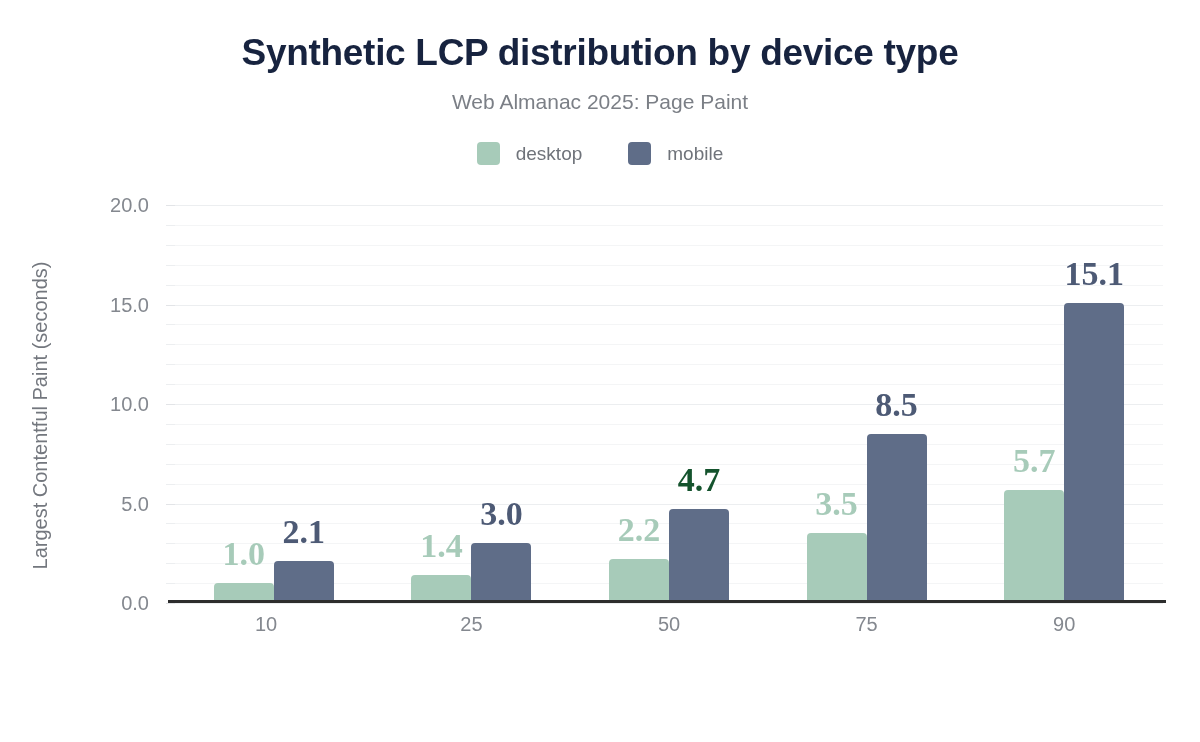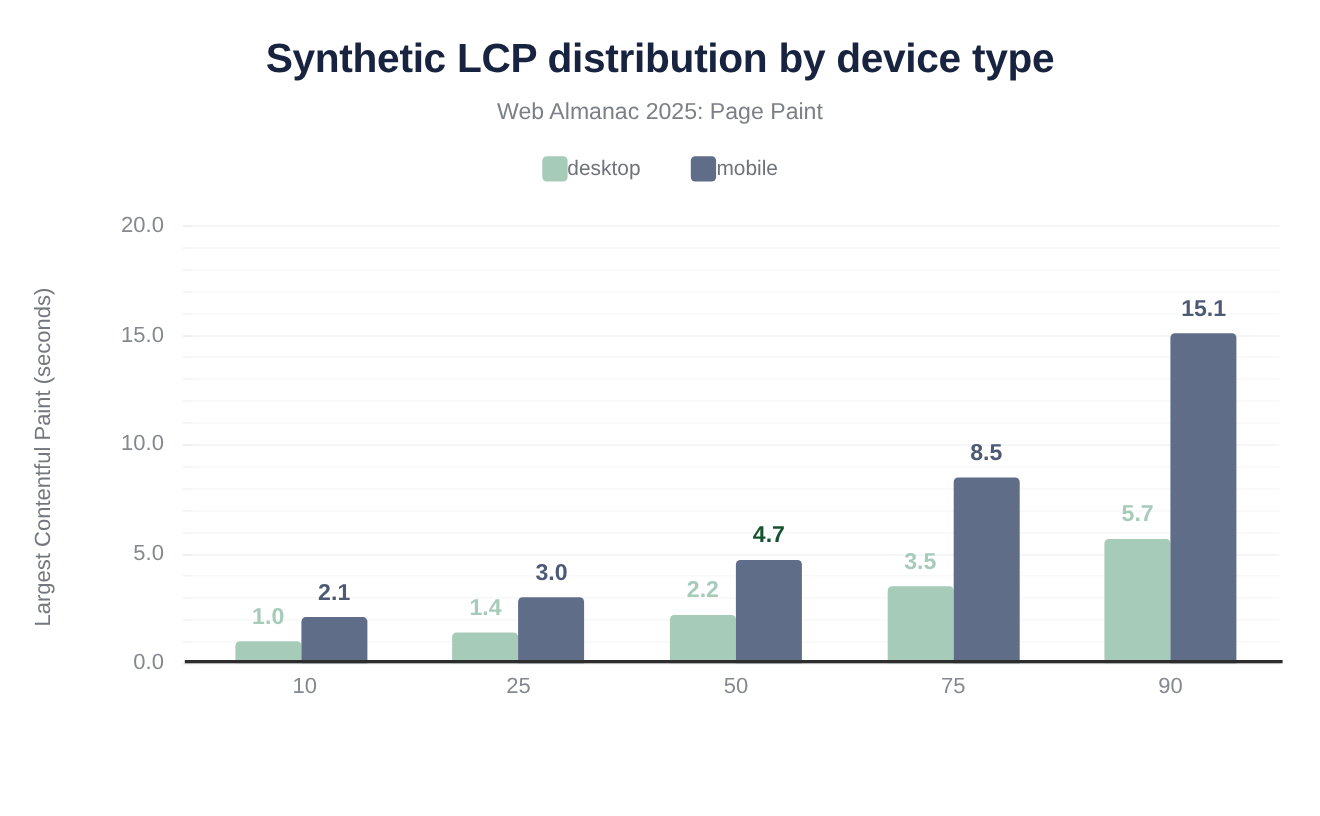--- a/index.html
+++ b/index.html
@@ -53,21 +53,21 @@
     left: 0;
     width: 1200px;
     display: flex;
     justify-content: center;
     align-items: center;
     gap: 46px;
   }
   .legend-item {
     display: flex;
     align-items: center;
-    gap: 0;
+    gap: 16px;
   }
   .legend-swatch {
     width: 23px;
     height: 23px;
     border-radius: 4px;
     display: block;
   }
   .legend-label {
     font-size: 19px;
     color: #6f737a;
@@ -122,25 +122,26 @@
     position: absolute;
     inset: 0;
   }
   .bar {
     position: absolute;
     bottom: 0;
     border-radius: 4px 4px 0 0;
   }
   .bar-label {
     position: absolute;
-    font-size: 21px;
+    font-size: 34px;
     font-weight: bold;
     text-align: center;
     white-space: nowrap;
     transform: translateX(-50%);
+    font-family: Liberation Serif, serif;
   }
 
   
   .x-ticklabels {
     position: absolute;
     left: 175px;
     top: 613px;
     width: 988px;
     height: 34px;
   }
@@ -283,20 +284,20 @@
   <div class="y-ticklabels" id="y-ticklabels">
       <div class="y-ticklabel" style="top: 398px;">0.0</div>
       <div class="y-ticklabel" style="top: 298.5px;">5.0</div>
       <div class="y-ticklabel" style="top: 199px;">10.0</div>
       <div class="y-ticklabel" style="top: 99.5px;">15.0</div>
       <div class="y-ticklabel" style="top: 0px;">20.0</div>
     </div>
   <div class="y-axis-title">Largest Contentful Paint (seconds)</div>
 
   <div class="x-ticklabels" id="x-ticklabels">
-      <div class="x-ticklabel" style="left: 102px;">10</div>
+      <div class="x-ticklabel" style="left: 91px;">10</div>
       <div class="x-ticklabel" style="left: 296.4px;">25</div>
       <div class="x-ticklabel" style="left: 494px;">50</div>
       <div class="x-ticklabel" style="left: 691.6px;">75</div>
       <div class="x-ticklabel" style="left: 889.2px;">90</div>
     </div>
 
 </div>
 
 </body></html>

